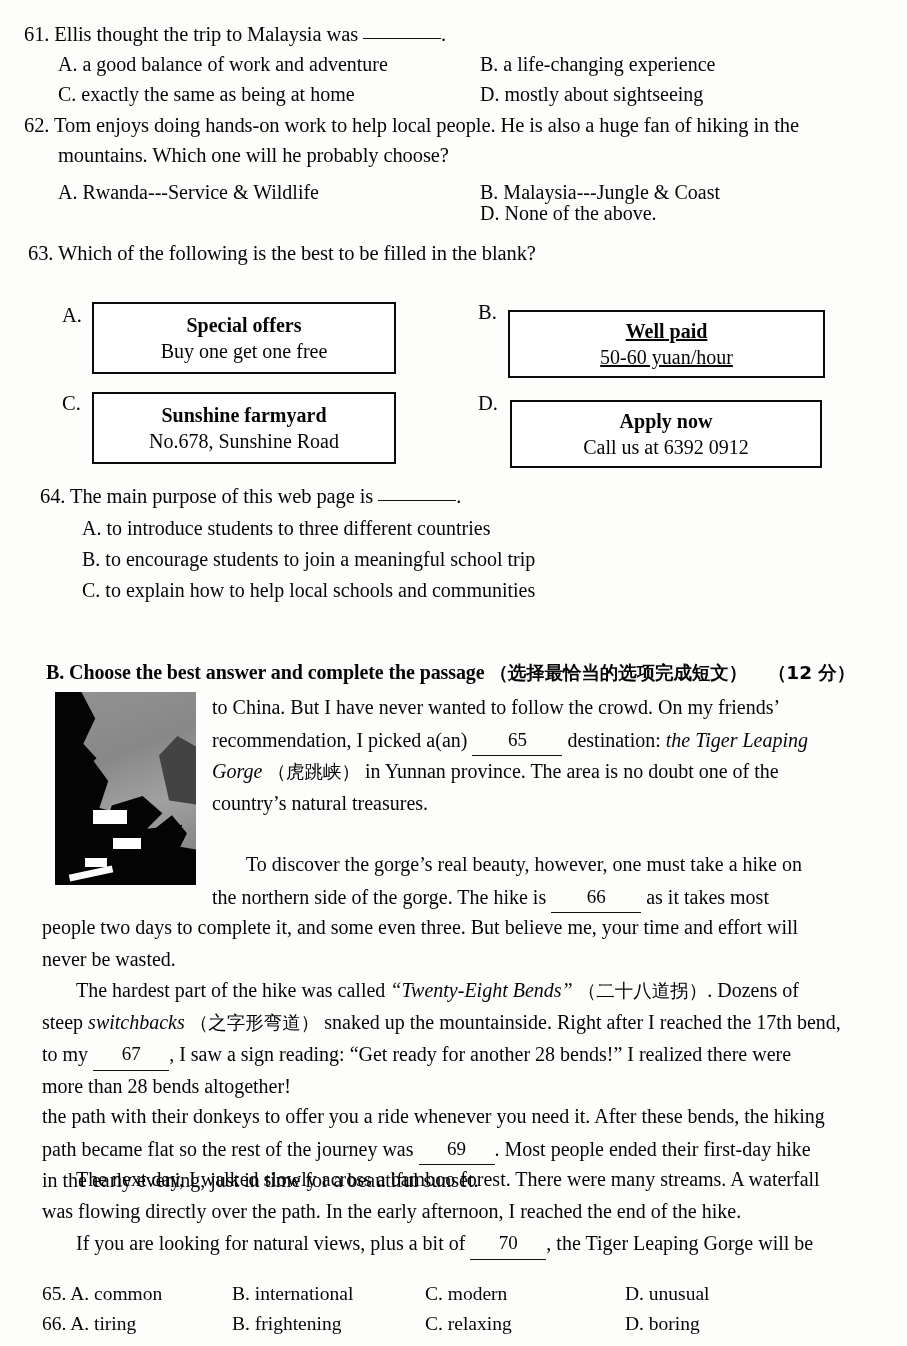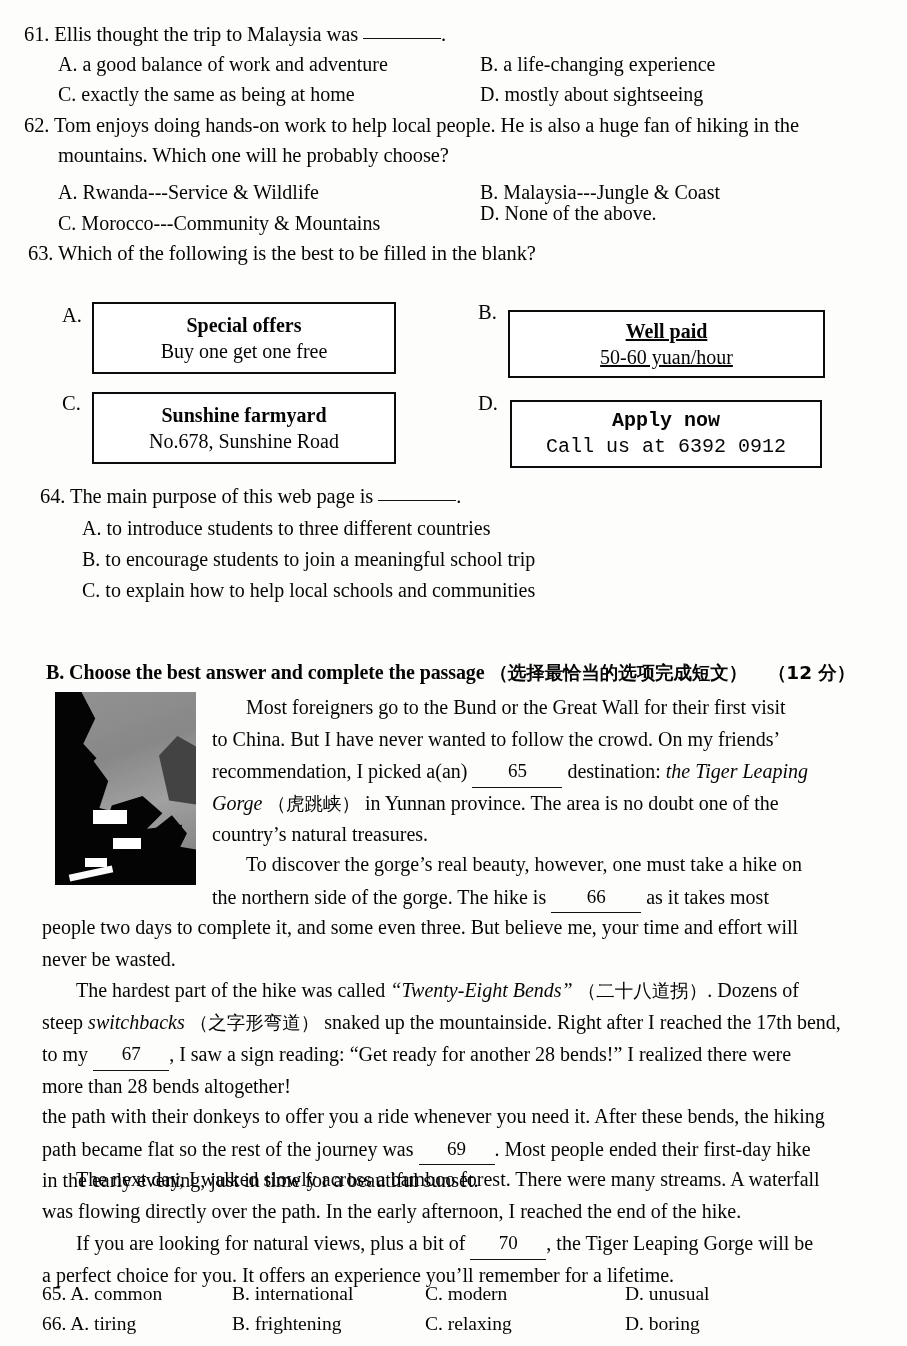--- a/index.html
+++ b/index.html
@@ -150,24 +150,20 @@
   </div>
   <div class="abs qline" style="left:58px; top:143px;">mountains. Which one will he probably choose?</div>
   <div class="abs opt" style="left:58px; top:180px;">
     <span>A.</span>
     <span>Rwanda---Service &amp; Wildlife</span>
   </div>
   <div class="abs opt" style="left:480px; top:180px;">
     <span>B.</span>
     <span>Malaysia---Jungle &amp; Coast</span>
   </div>
-  <div class="abs opt" style="left:58px; top:211px;">
-    <span>C.</span>
-    <span>Morocco---Community &amp; Mountains</span>
-  </div>
   <div class="abs opt" style="left:480px; top:201px;">
     <span>D.</span>
     <span>None of the above.</span>
   </div>
 
   <div class="abs qline" style="left:28px; top:241px;">
     <span>63.</span>
     <span>Which of the following is the best to be filled in the blank?</span>
   </div>
 
@@ -183,21 +179,21 @@
     <div class="t2">50-60 yuan/hour</div>
   </div>
 
   <div class="boxlabel" style="left:62px; top:392px;">C.</div>
   <div class="obox" style="left:92px; top:392px; width:304px; height:72px;">
     <div class="t1">Sunshine farmyard</div>
     <div class="t2">No.678, Sunshine Road</div>
   </div>
 
   <div class="boxlabel" style="left:478px; top:392px;">D.</div>
-  <div class="obox" style="left:510px; top:400px; width:312px; height:68px;font-family:Liberation Mono, monospace;">
+  <div class="obox" style="left:510px; top:400px; width:312px; height:68px;">
     <div class="t1">Apply now</div>
     <div class="t2">Call us at 6392 0912</div>
   </div>
 
   <div class="abs qline" style="left:40px; top:484px;">
     <span>64.</span>
     <span>The main purpose of this web page is</span>
     <span class="blank w1"></span><span>.</span>
   </div>
   <div class="abs opt" style="left:82px; top:516px;">
@@ -227,21 +223,20 @@
     <div class="rock" style="left:48px; top:104px; width:110px; height:96px; clip-path:polygon(8% 10%,36% 0%,54% 18%,40% 34%,72% 30%,66% 52%,96% 58%,82% 100%,0% 100%,0% 36%);"></div>
     <div class="rock" style="left:96px; top:120px; width:58px; height:82px; clip-path:polygon(0% 24%,36% 4%,62% 26%,48% 46%,100% 56%,90% 100%,0% 100%);"></div>
     <div class="rock" style="left:104px; top:44px; width:46px; height:70px; background:#4a4d50; clip-path:polygon(0% 28%,40% 0%,100% 22%,100% 100%,22% 92%);"></div>
     <div class="rock" style="left:38px; top:118px; width:34px; height:14px; background:#f2f2f0;"></div>
     <div class="rock" style="left:58px; top:146px; width:28px; height:11px; background:#efefed;"></div>
     <div class="rock" style="left:30px; top:166px; width:22px; height:9px; background:#ececea;"></div>
     <div class="rock" style="left:14px; top:178px; width:44px; height:7px; background:#e8e8e6; transform:rotate(-12deg);"></div>
   </div>
 
   <div class="passage" style="left:212px; top:692px; width:684px;">
-    <div class="ln"><span class="indent"></span><span>Most foreigners go to the Bund or the Great Wall for their first visit</span></div>
     <div class="ln">to China. But I have never wanted to follow the crowd. On my friends’</div>
     <div class="ln">
       <span>recommendation, I picked a(an)</span>
       <span class="numblank wide">65</span>
       <span>destination:</span>
       <span class="ital">the Tiger Leaping</span>
     </div>
     <div class="ln">
       <span class="ital">Gorge</span>
       <span class="cjk">（虎跳峡）</span>
@@ -295,21 +290,20 @@
   <div class="passage" style="left:42px; top:1164px; width:856px;">
     <div class="ln"><span class="indent"></span><span>The next day, I walked slowly across a bamboo forest. There were many streams. A waterfall</span></div>
     <div class="ln">was flowing directly over the path. In the early afternoon, I reached the end of the hike.</div>
   </div>
 
   <div class="passage" style="left:42px; top:1227px; width:856px;">
     <div class="ln">
       <span class="indent"></span><span>If you are looking for natural views, plus a bit of</span>
       <span class="numblank mid">70</span><span>, the Tiger Leaping Gorge will be</span>
     </div>
-    <div class="ln">a perfect choice for you. It offers an experience you’ll remember for a lifetime.</div>
   </div>
 
   <div class="ansrow" style="left:42px; top:1283px;">
     <span>65.</span>
     <span>A.</span>
     <span>common</span>
   </div>
   <div class="ansrow" style="left:232px; top:1283px;text-align:center;">
     <span>B.</span>
     <span>international</span>

